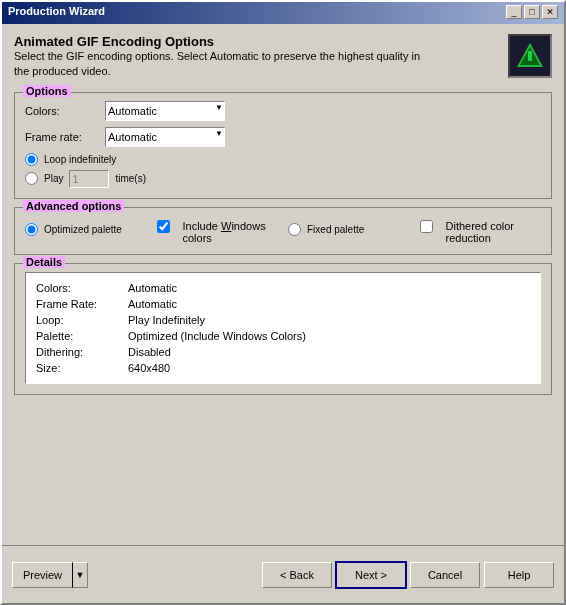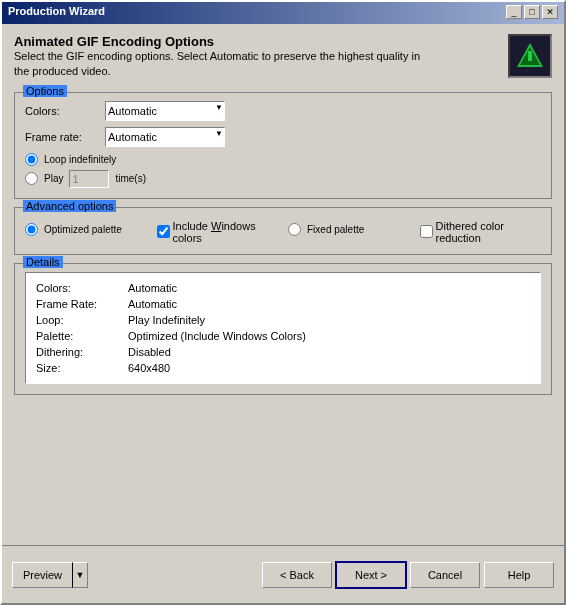--- a/index.html
+++ b/index.html
@@ -98,24 +98,24 @@
       border: 1px solid #808080;
       border-top-color: #808080;
       padding: 8px 10px 10px 10px;
       position: relative;
       background: #d4d0c8;
     }
     .group-box-label {
       position: absolute;
       top: -8px;
       left: 8px;
-      background: #3b82f6;
+      background: #f0abfc;
       padding: 0 3px;
       font-size: 11px;
-      font-weight: normal;
+      font-weight: bold;
     }
     .form-row {
       display: flex;
       align-items: center;
       margin-bottom: 6px;
     }
     .form-row:last-child { margin-bottom: 0; }
     .form-label {
       width: 80px;
       font-size: 11px;
@@ -183,22 +183,22 @@
       color: #808080;
     }
     .advanced-grid {
       display: grid;
       grid-template-columns: 1fr 1fr 1fr 1fr;
       gap: 4px 10px;
       margin-top: 4px;
     }
     .check-row {
       display: flex;
-      align-items: center;
-      gap: 3px;
+      align-items: flex-start;
+      gap: 13px;
     }
     .check-row input[type="checkbox"] {
       margin: 0;
     }
     .check-label {
       font-size: 11px;
     }
     .underline { text-decoration: underline; }
     .details-box {
       border: 1px solid;

